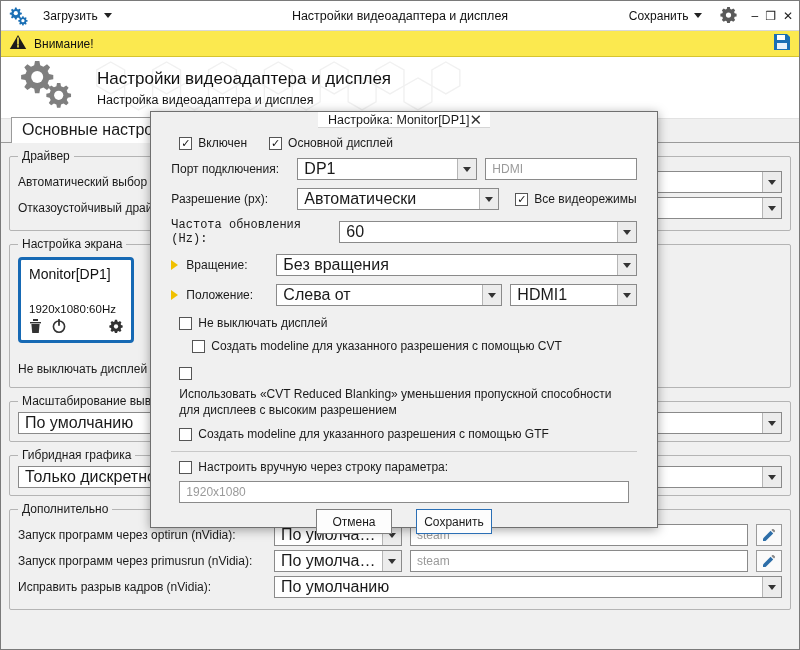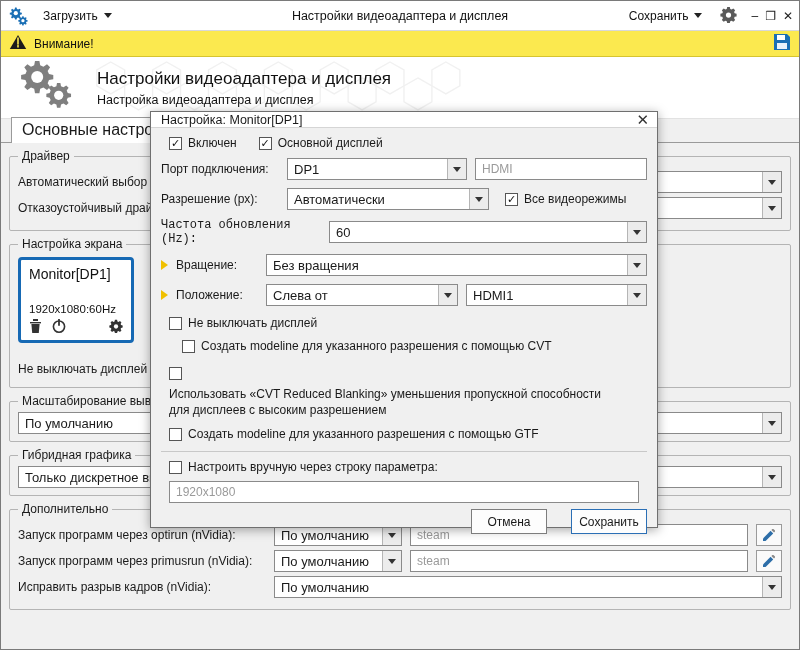--- a/index.html
+++ b/index.html
@@ -93,21 +93,21 @@
     margin:0 0 6px 0; padding: 4px 8px 7px 8px;
   }
   legend { font-size:12px; padding:0 4px; color:#1a1a1a;}
   .row { display:flex; align-items:center; gap:8px; margin:4px 0; }
   .row .lbl { font-size:12px; white-space:nowrap;}
   .grow { flex:1; }
 
   
   .combo {
     height:22px; background:#fff; border:1px solid #8a8a8a;
-    display:flex; align-items:center; font-size:13px; position:relative;
+    display:flex; align-items:center; font-size:16px; position:relative;
     padding-left:6px; min-width:70px;
   }
   .combo .val { flex:1; overflow:hidden; white-space:nowrap; text-overflow:ellipsis;}
   .combo .arrow {
     width:19px; height:20px; background:#ececec; border-left:1px solid #b5b5b5;
     display:flex; align-items:center; justify-content:center; margin-left:auto;
   }
   .arrow i {
     width:0;height:0;border-left:4px solid transparent;border-right:4px solid transparent;
     border-top:5px solid #333; display:block;
@@ -134,21 +134,21 @@
     width:26px;height:22px;border:1px solid #9a9a9a;background:#fafafa;
     display:flex;align-items:center;justify-content:center;
   }
 
   
   .overlay { position:absolute; inset:0; background:rgba(0,0,0,0.0); }
   .dialog {
     position:absolute; left:149px; top:110px; width:508px; height:417px;
     background:#f0f0f0; border:1px solid #6f6f6f;
     box-shadow:0 2px 10px rgba(0,0,0,0.35);
-    display:flex; flex-direction:column;
+    display:flex; flex-direction:column;align-items:center;
   }
   .dlg-title {
     height:28px; background:#ffffff; border-bottom:1px solid #d5d5d5;
     display:flex; align-items:center; padding:0 8px 0 10px; font-size:12.5px;
   }
   .dlg-close { margin-left:auto; font-size:15px; color:#333; line-height:1; cursor:default;}
   .dlg-body { padding:8px 10px 6px 10px; flex:1; }
   .dlg-row { display:flex; align-items:center; gap:8px; margin-bottom:8px;}
   .chk { display:flex; align-items:center; gap:6px; font-size:12px; }
   .box {
@@ -465,21 +465,21 @@
             <span class="val">Без вращения</span>
             <span class="arrow">
                 <i></i>
               </span>
           </div>
         </div>
 
         <div class="dlg-row">
           <span class="tri-left"></span>
           <span class="label-w2">Положение:</span>
-          <div class="combo" style="width:192px">
+          <div class="combo" style="width:226px">
             <span class="val">Слева от</span>
             <span class="arrow">
                 <i></i>
               </span>
           </div>
           <div class="combo grow">
             <span class="val">HDMI1</span>
             <span class="arrow">
                 <i></i>
               </span>

